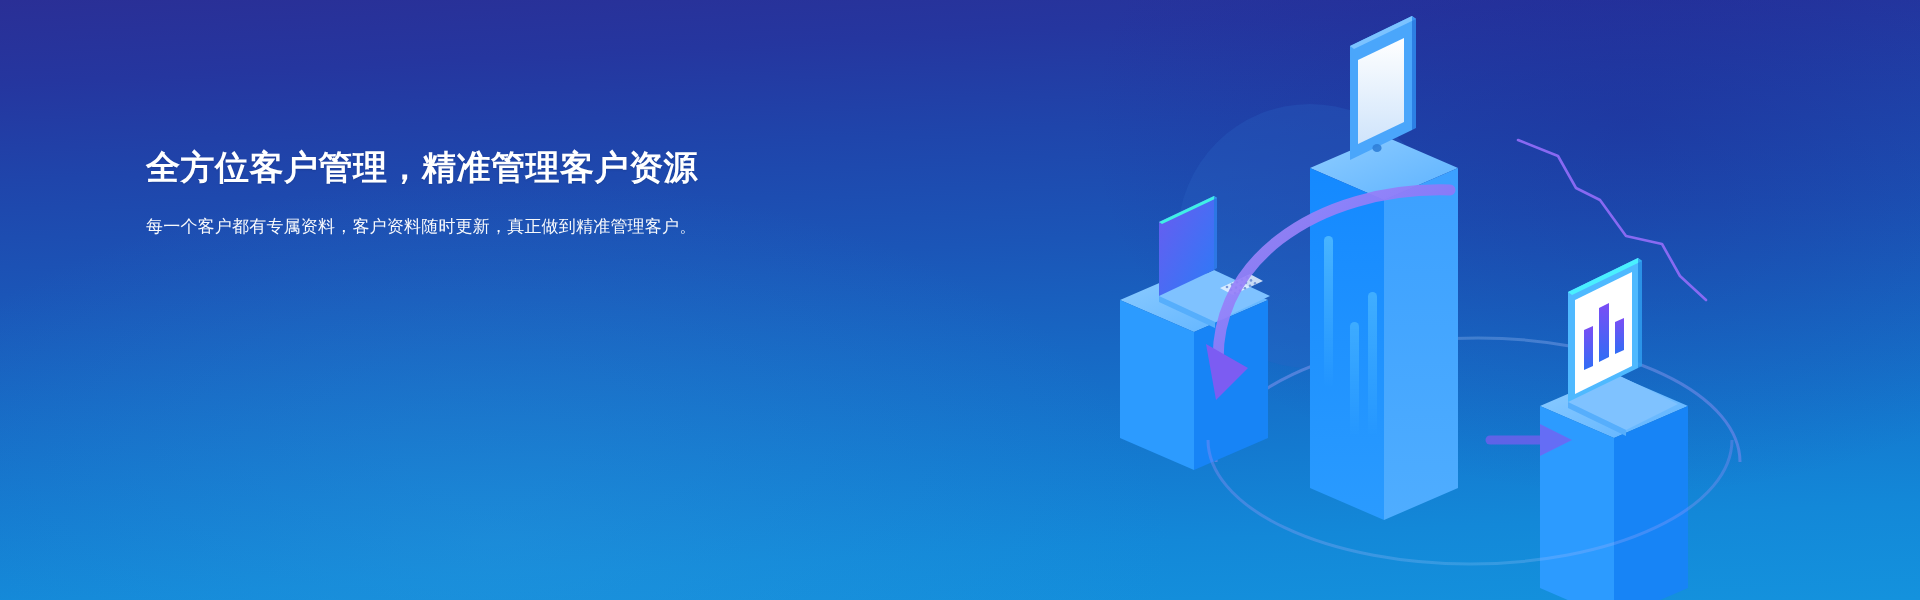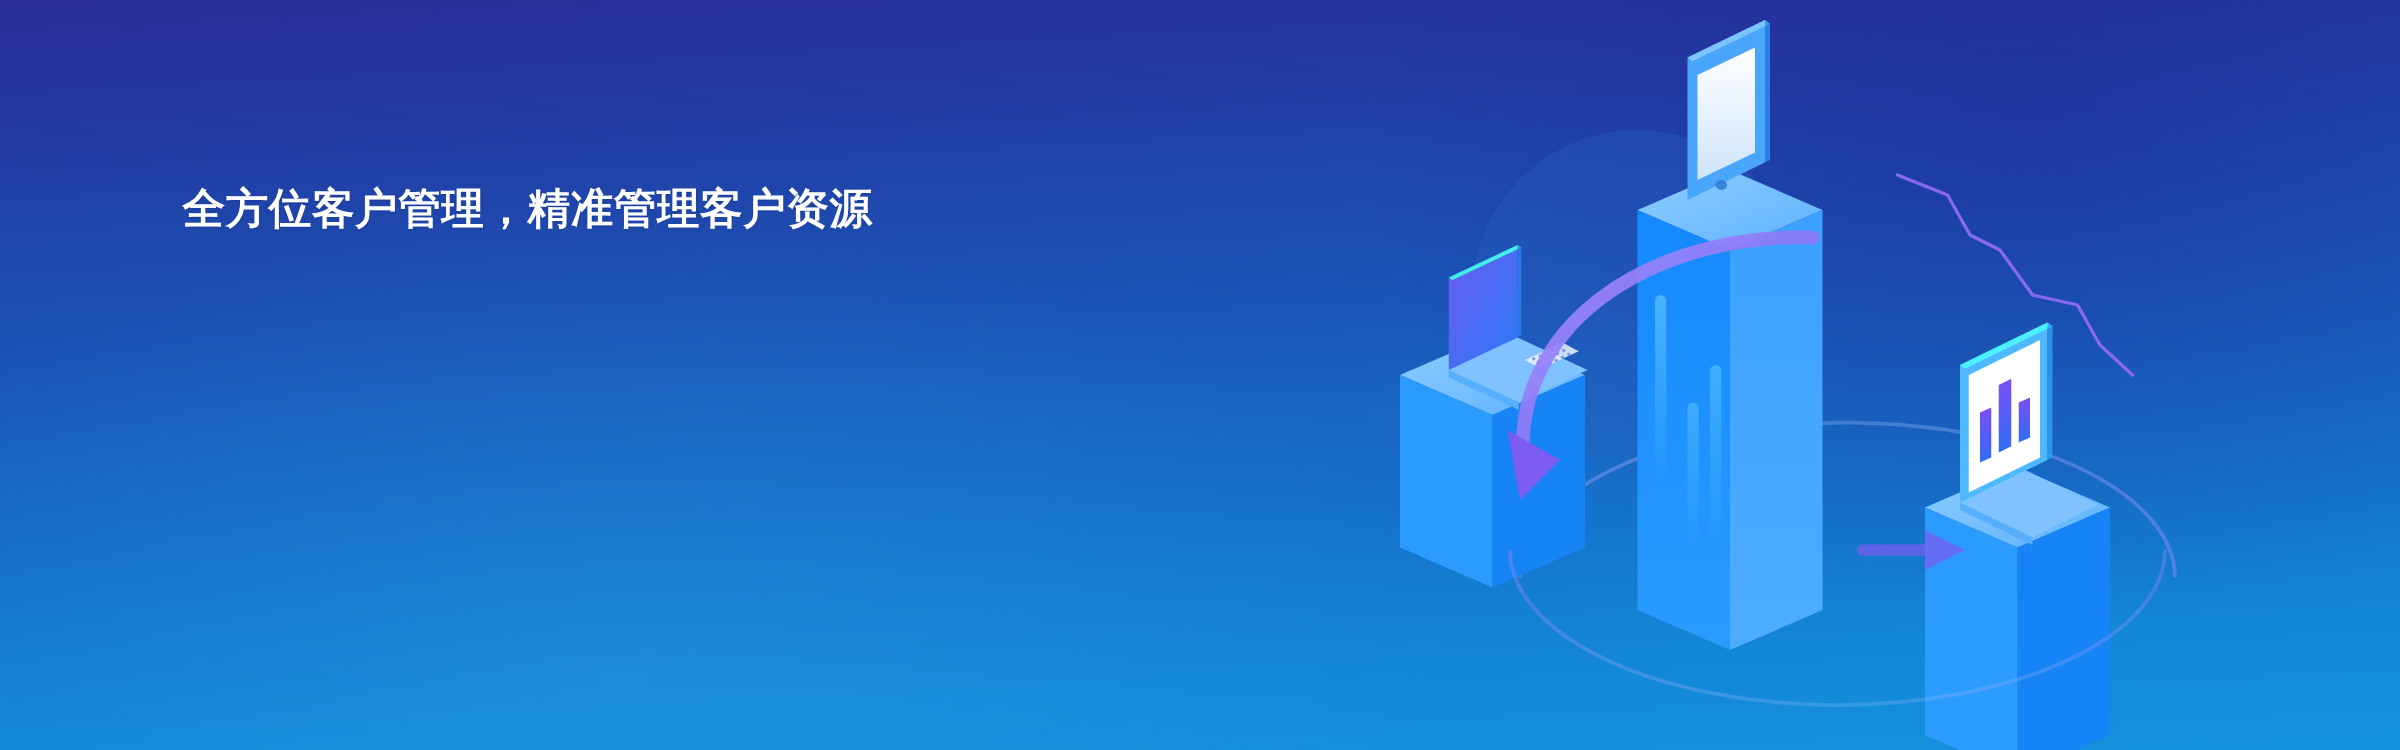--- a/index.html
+++ b/index.html
@@ -63,20 +63,21 @@
 <body>
 
 <div class="banner">
 
   <div class="sheen"></div>
   <div class="sheen2"></div>
 
   <div class="copy">
     <h1 class="headline">全方位客户管理，精准管理客户资源</h1>
 
+    <p class="subcopy">每一个客户都有专属资料，客户资料随时更新，真正做到精准管理客户。</p>
 
   </div>
 
   <div class="art">
     <svg viewBox="0 0 900 600" xmlns="http://www.w3.org/2000/svg">
       <defs>
         <linearGradient id="gPillarFront" x1="0" y1="0" x2="0" y2="1">
           <stop offset="0%" stop-color="#1b8bff"></stop>
           <stop offset="100%" stop-color="#2196ff"></stop>
         </linearGradient>

